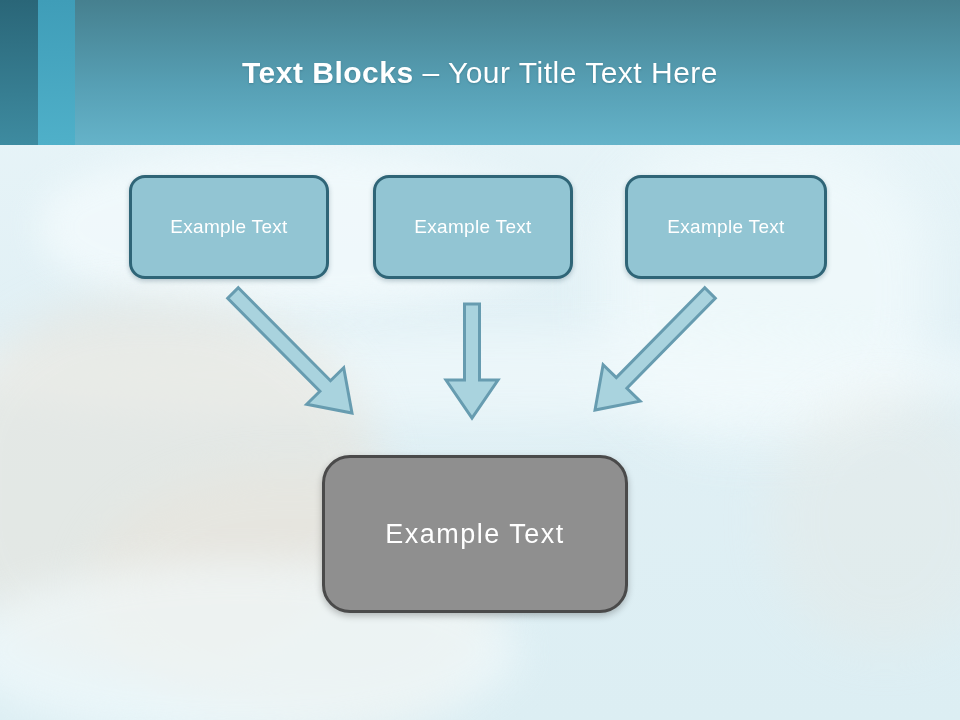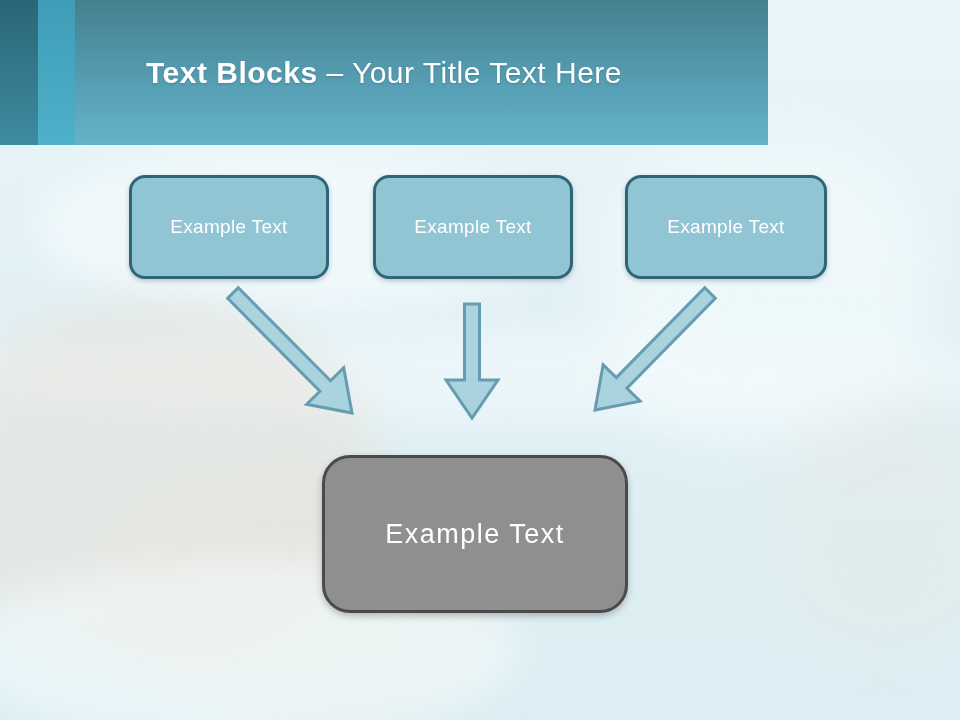--- a/index.html
+++ b/index.html
@@ -26,21 +26,21 @@
       border-radius:46% 54% 58% 42%;}
   .blob-beige-2{left:90px;top:470px;width:400px;height:250px;
       background:#e9e4db;opacity:.5;filter:blur(20px);
       border-radius:50% 50% 42% 58%;}
   .blob-beige-3{left:770px;top:390px;width:230px;height:260px;
       background:#e9e6df;opacity:.3;filter:blur(24px);border-radius:48%;}
   .blob-white-bottom{left:-40px;top:560px;width:560px;height:180px;
       background:#f3fbfd;opacity:.6;filter:blur(18px);border-radius:50%;}
   
   .header{
-    position:absolute;left:0;top:0;width:768px;height:145px;
+    position:absolute;left:0;top:0;width:960px;height:145px;
     background:linear-gradient(180deg,#46808f 0%,#57a0b5 60%,#65b3c9 100%);
     display:flex;align-items:center;justify-content:center;
   }
   .strip{position:absolute;top:0;height:145px;}
   .strip-dark{left:0;width:38px;
     background:linear-gradient(180deg,#2a6678 0%,#3e8ba0 100%);}
   .strip-light{left:38px;width:37px;
     background:linear-gradient(180deg,#3f9db8 0%,#4fb0c9 100%);}
   .title{
     margin:0;color:#ffffff;font-size:30px;font-weight:400;

